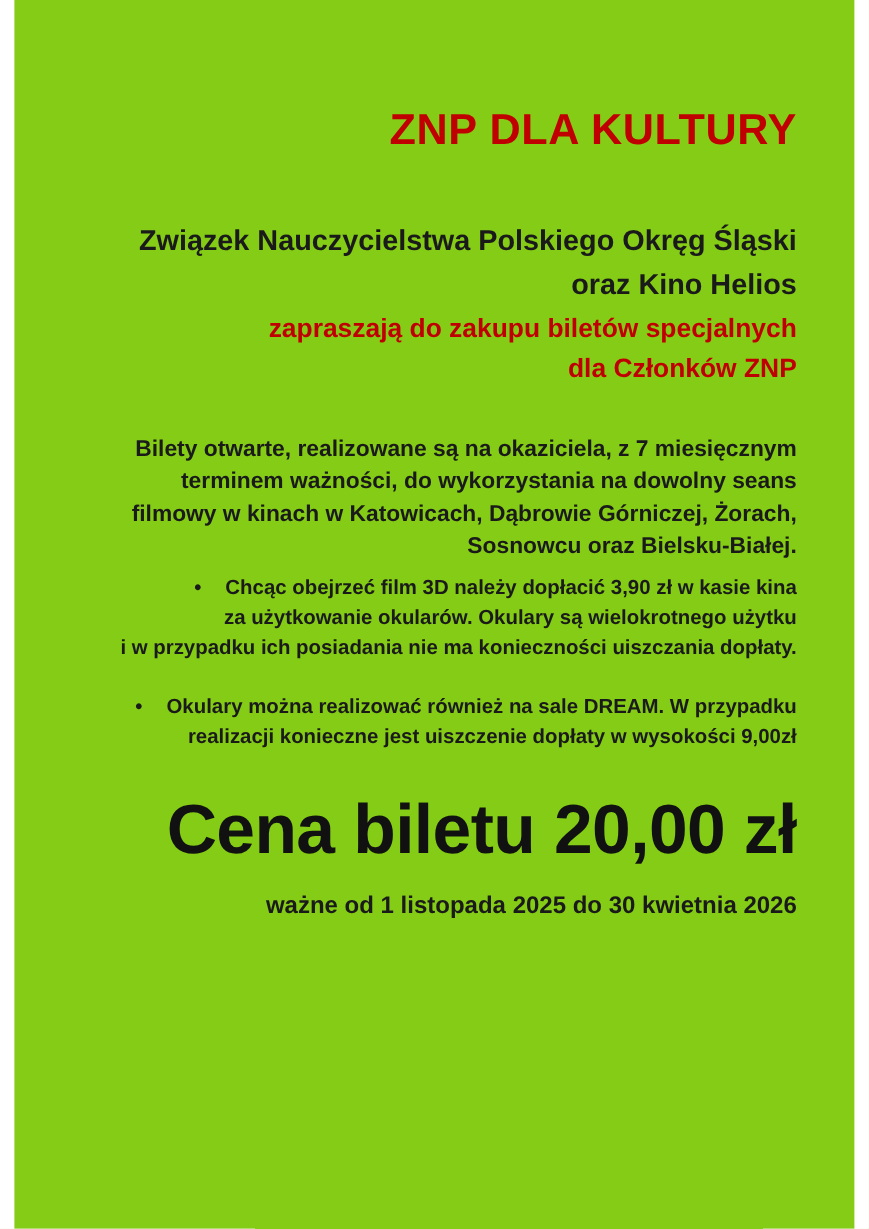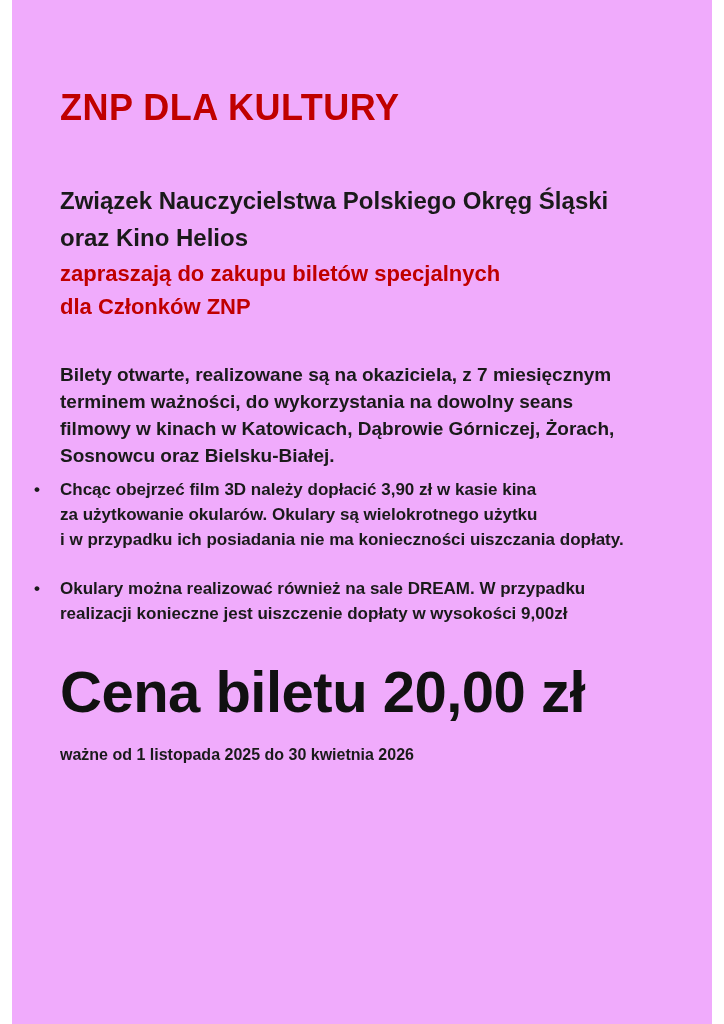--- a/index.html
+++ b/index.html
@@ -5,28 +5,28 @@
   html, body {
     margin: 0;
     padding: 0;
     background: #ffffff;
   }
   .page {
     position: relative;
     width: 700px;
     height: 1024px;
     margin: 0 auto;
-    background: #f0abfc;
+    background: #84cc16;
     font-family: "Liberation Sans", sans-serif;
     font-weight: bold;
     color: #1a1a1a;
     overflow: hidden;
     box-sizing: border-box;
     padding: 0 48px;
-    text-align: left;
+    text-align: right;
   }
   .pre-line { white-space: pre-line; }
 
   .poster-title {
     margin-top: 86px;
     font-size: 36px;
     line-height: 44px;
     color: #C00000;
     letter-spacing: 0.5px;
   }
@@ -64,21 +64,21 @@
   .bullet-text { display: inline; }
   .price-headline {
     margin-top: 33px;
     font-size: 58px;
     line-height: 66px;
     color: #111111;
     letter-spacing: -0.5px;
   }
   .validity {
     margin-top: 16px;
-    font-size: 16px;
+    font-size: 20px;
     line-height: 28px;
     color: #1a1a1a;
   }
   .note {
     margin-top: 52px;
     font-size: 23px;
     line-height: 35px;
     color: #C00000;
   }
   .pickup {

